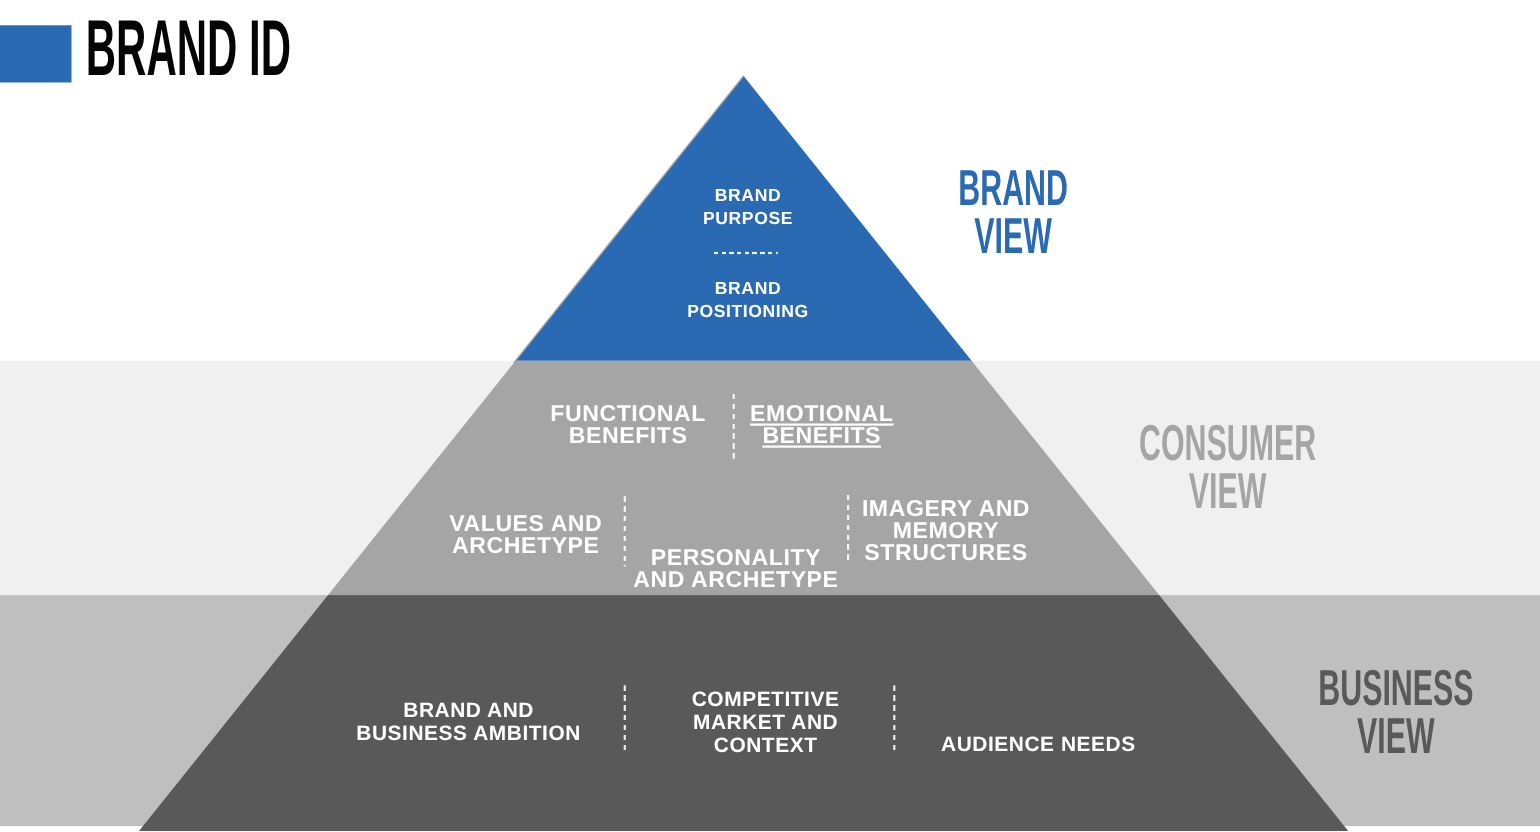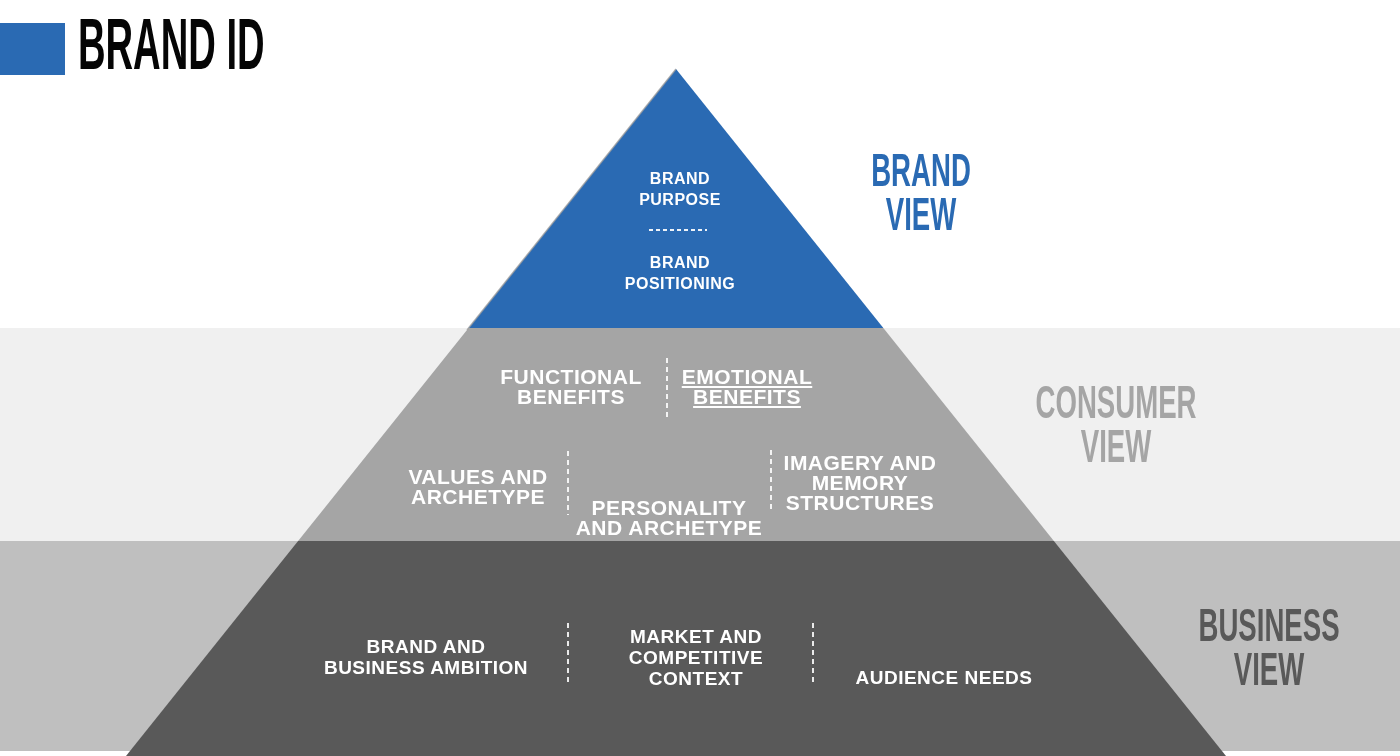--- a/index.html
+++ b/index.html
@@ -130,22 +130,22 @@
     <span class="ln">BUSINESS AMBITION</span>
   </div>
 
   <div class="pyr-label t2 lbl-imagery">
     <span class="ln">IMAGERY AND</span>
     <span class="ln">MEMORY</span>
     <span class="ln">STRUCTURES</span>
   </div>
   <div class="vdash vd4"></div>
   <div class="pyr-label t3 lbl-market">
+    <span class="ln">COMPETITIVE</span>
     <span class="ln">MARKET AND</span>
-    <span class="ln">COMPETITIVE</span>
     <span class="ln">CONTEXT</span>
   </div>
   <div class="vdash vd5"></div>
   <div class="pyr-label t3 lbl-audience">
     <span class="ln">AUDIENCE NEEDS</span>
   </div>
 
 </div>
 
 </body></html>

